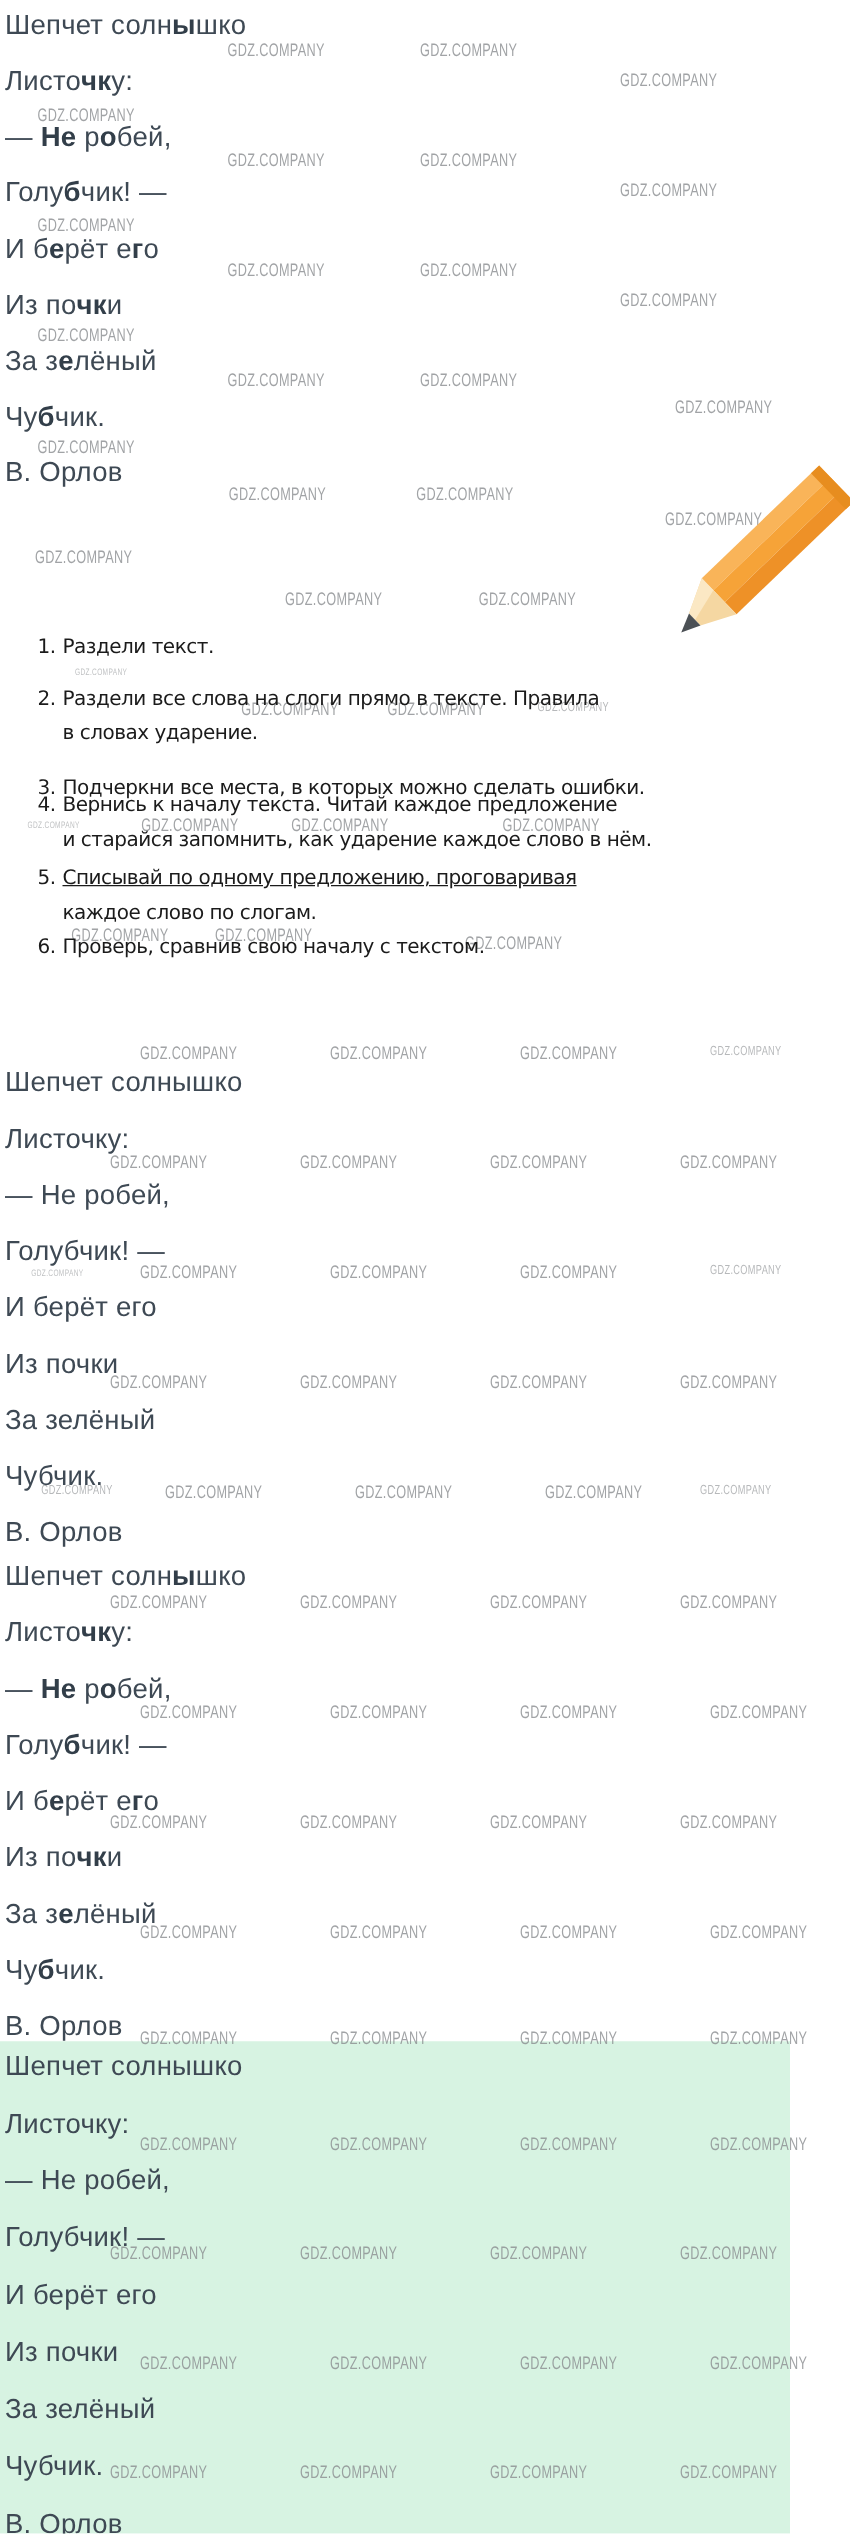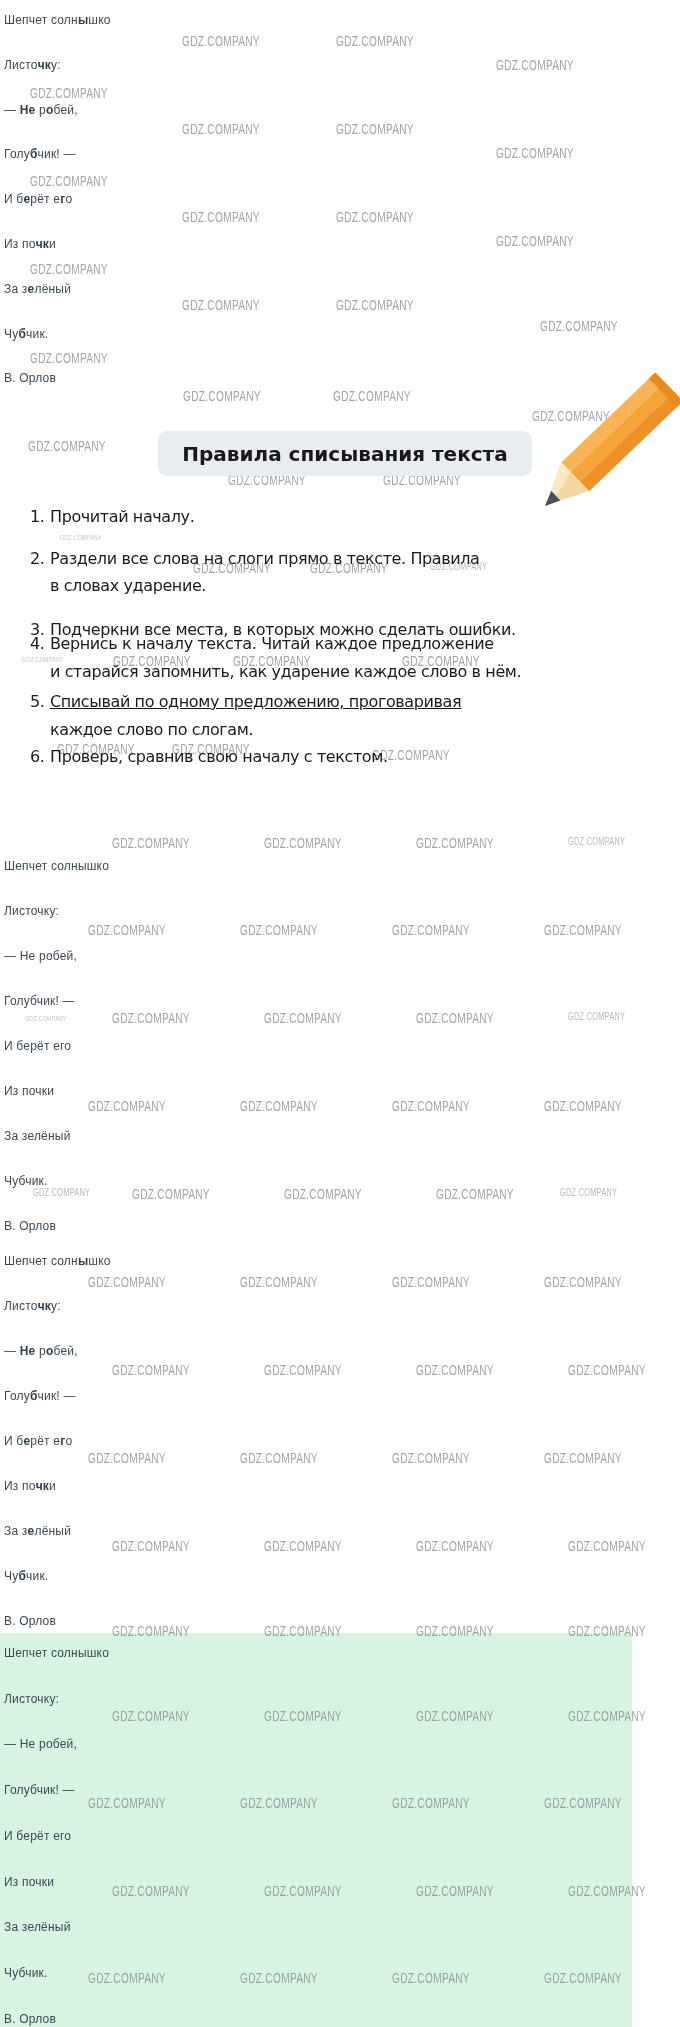--- a/index.html
+++ b/index.html
@@ -14,21 +14,21 @@
     position:absolute;white-space:nowrap;
     font-family:"Liberation Sans",sans-serif;
     font-size:14.5px;letter-spacing:.4px;color:#8a8d90;opacity:.8;
     transform:scale(.7,1);transform-origin:left top;font-weight:400;
   }
   .wm.s{font-size:10.5px;opacity:.62;}
   .wm.t{font-size:7.5px;opacity:.55;}
   
   .poem-line{
     position:absolute;left:4px;white-space:nowrap;z-index:2;
-    font-size:12px;line-height:20px;letter-spacing:.2px;color:#3e4954;
+    font-size:22px;line-height:20px;letter-spacing:.2px;color:#3e4954;
   }
   .poem-line b{font-weight:700;color:#323e49;}
   
   .heading-pill{
     position:absolute;left:158px;top:431px;width:374px;height:45px;
     background:#e9edf2;border-radius:9px;z-index:2;
     display:flex;align-items:center;justify-content:center;
   }
   .heading-pill span{
     font-family:"DejaVu Sans","Liberation Sans",sans-serif;
@@ -157,40 +157,37 @@
       <div class="poem-line" style="top: 55px;"><span>Листо</span><b>чк</b><span>у:</span></div>
       <div class="poem-line" style="top: 100px;"><span>— </span><b>Не</b><span> р</span><b>о</b><span>бей,</span></div>
       <div class="poem-line" style="top: 144px;"><span>Голу</span><b>б</b><span>чик! —</span></div>
       <div class="poem-line" style="top: 189px;"><span>И б</span><b>е</b><span>рёт е</span><b>г</b><span>о</span></div>
       <div class="poem-line" style="top: 234px;"><span>Из по</span><b>чк</b><span>и</span></div>
       <div class="poem-line" style="top: 279px;"><span>За з</span><b>е</b><span>лёный</span></div>
       <div class="poem-line" style="top: 324px;"><span>Чу</span><b>б</b><span>чик.</span></div>
       <div class="poem-line" style="top: 368px;"><span>В. Орлов</span></div>
     </div>
 
-  <div class="heading-pill">
-    <span>Правила списывания текста</span>
-  </div>
 
   <svg class="pencil" viewBox="0 0 170 155" xmlns="http://www.w3.org/2000/svg">
 
     <polygon points="41.4,94.5 50.7,104.1 144.6,14.0 135.3,4.4" fill="#f9b459"></polygon>
     <polygon points="50.7,104.1 59.9,113.7 153.8,23.6 144.6,14.0" fill="#f6a338"></polygon>
     <polygon points="59.9,113.7 69.2,123.3 163.1,33.2 153.8,23.6" fill="#ee9127"></polygon>
 
     <polygon points="163.1,33.2 135.3,4.4 128.8,10.6 156.6,39.4" fill="#e78d1f"></polygon>
 
     <polygon points="69.2,123.3 41.4,94.5 31.2,122.8 40.4,132.4" fill="#f5d7a2"></polygon>
     <polygon points="41.4,94.5 50.7,104.1 36.0,128.0 31.2,122.8" fill="#fbe8c4"></polygon>
 
     <polygon points="25,138 40.4,132.4 31.2,122.8" fill="#4b5055"></polygon>
   </svg>
 
   <div id="rules">
-      <div class="rule-line" style="top: 507px;"><span class="rule-num">1.</span><span>Прочитай началу.</span></div>
+      <div class="rule-line" style="top: 507px;"><span class="rule-num">1.</span><span>Раздели текст.</span></div>
       <div class="rule-line" style="top: 549px;"><span class="rule-num">2.</span><span>Раздели все слова на слоги прямо в тексте. Правила</span></div>
       <div class="rule-line cont" style="top: 576px;"><span>в словах ударение.</span></div>
       <div class="rule-line" style="top: 620px;"><span class="rule-num">3.</span><span>Подчеркни все места, в которых можно сделать ошибки.</span></div>
       <div class="rule-line" style="top: 634px;"><span class="rule-num">4.</span><span>Вернись к началу текста. Читай каждое предложение</span></div>
       <div class="rule-line cont" style="top: 662px;"><span>и старайся запомнить, как ударение каждое слово в нём.</span></div>
       <div class="rule-line" style="top: 692px; text-decoration: underline;"><span class="rule-num">5.</span><span>Списывай по одному предложению, проговаривая</span></div>
       <div class="rule-line cont" style="top: 720px;"><span>каждое слово по слогам.</span></div>
       <div class="rule-line" style="top: 747px;"><span class="rule-num">6.</span><span>Проверь, сравнив свою началу с текстом.</span></div>
     </div>
 

